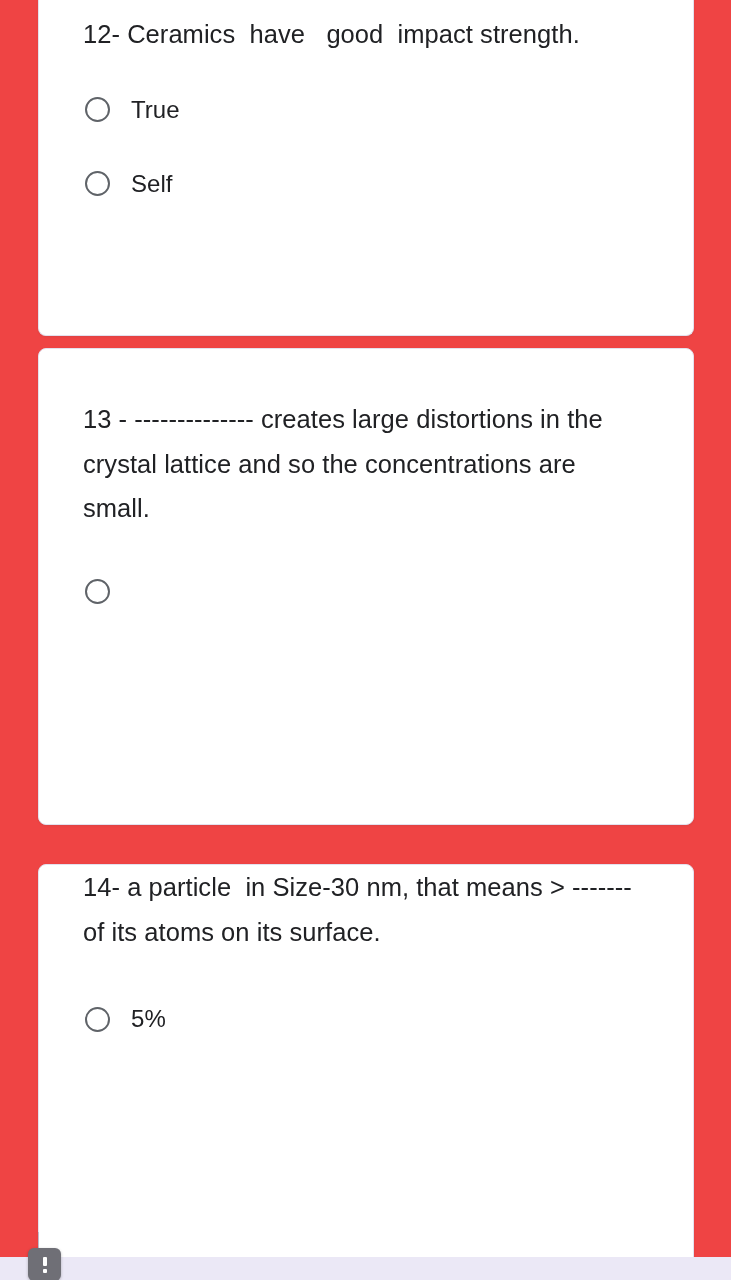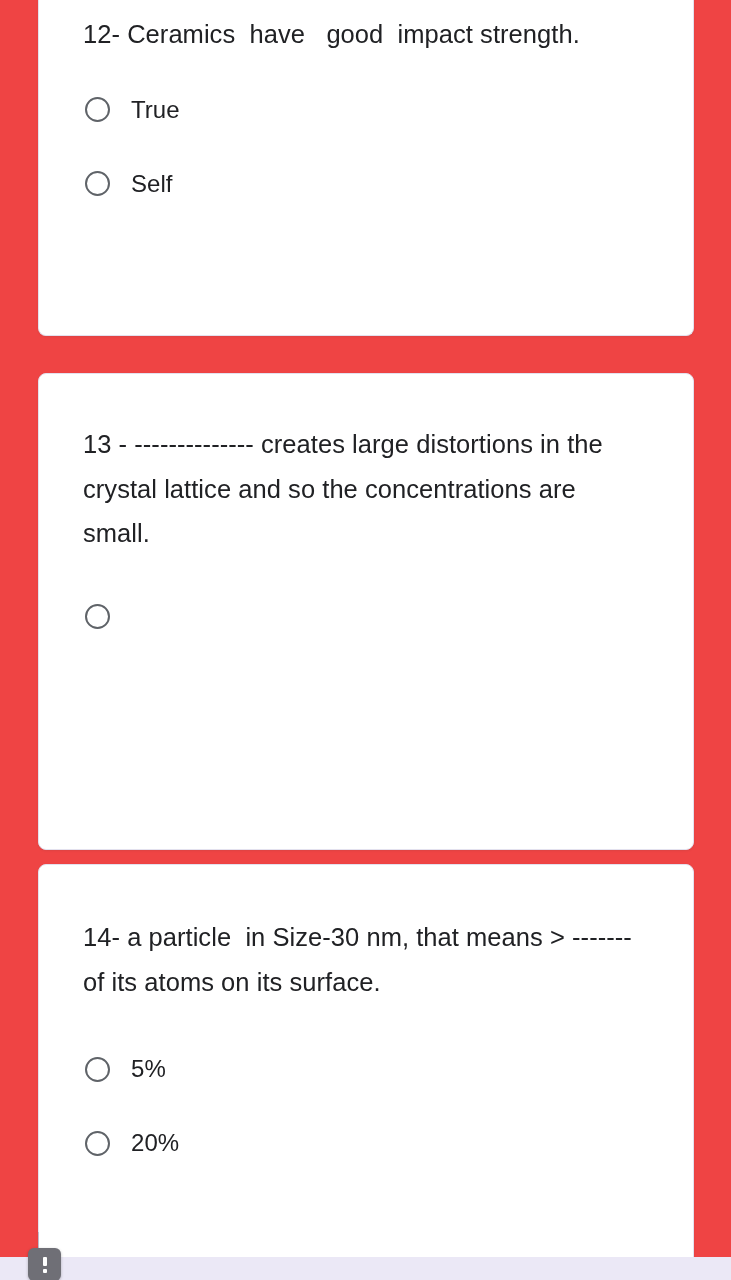--- a/index.html
+++ b/index.html
@@ -41,41 +41,41 @@
 
   
   #card-q12 {
     top: -18px;
     height: 354px;
     border-top-left-radius: 0;
     border-top-right-radius: 0;
     border-top: 0;
   }
   #card-q13 {
-    top: 373px;
+    top: 348px;
     height: 477px;
   }
   #card-q14 {
     top: 864px;
     height: 440px;
   }
 
   .question-text {
     color: #202124;
     font-size: 25.5px;
     line-height: 44.5px;
     letter-spacing: 0.05px;
     font-weight: 400;
     margin: 0;
     white-space: pre-wrap;
   }
 
   #card-q12 .question-text { padding-top: 30px; }
   #card-q13 .question-text { padding-top: 48px; }
-  #card-q14 .question-text { padding-top: 50px; }
+  #card-q14 .question-text { }
 
   .options {
     margin: 0;
     padding: 0;
     list-style: none;
   }
 
   #card-q12 .options { margin-top: 30px; }
   #card-q13 .options { margin-top: 38px; }
   #card-q14 .options { margin-top: 42px; }
@@ -184,24 +184,20 @@
     </ul>
   </section>
 
   <section class="question-card" id="card-q14">
     <p class="question-text">14- a particle  in Size-30 nm, that means &gt; -------of its atoms on its surface.</p>
     <ul class="options">
       <li class="option-row">
         <span class="radio-circle"></span>
         <span class="option-label">5%</span>
       </li>
-      <li class="option-row">
-        <span class="radio-circle"></span>
-        <span class="option-label">20%</span>
-      </li>
     </ul>
   </section>
 
 </div>
 
 <div class="seam"></div>
 
 <div id="warning-chip">
   <span class="bang-stem"></span>
   <span class="bang-dot"></span>

